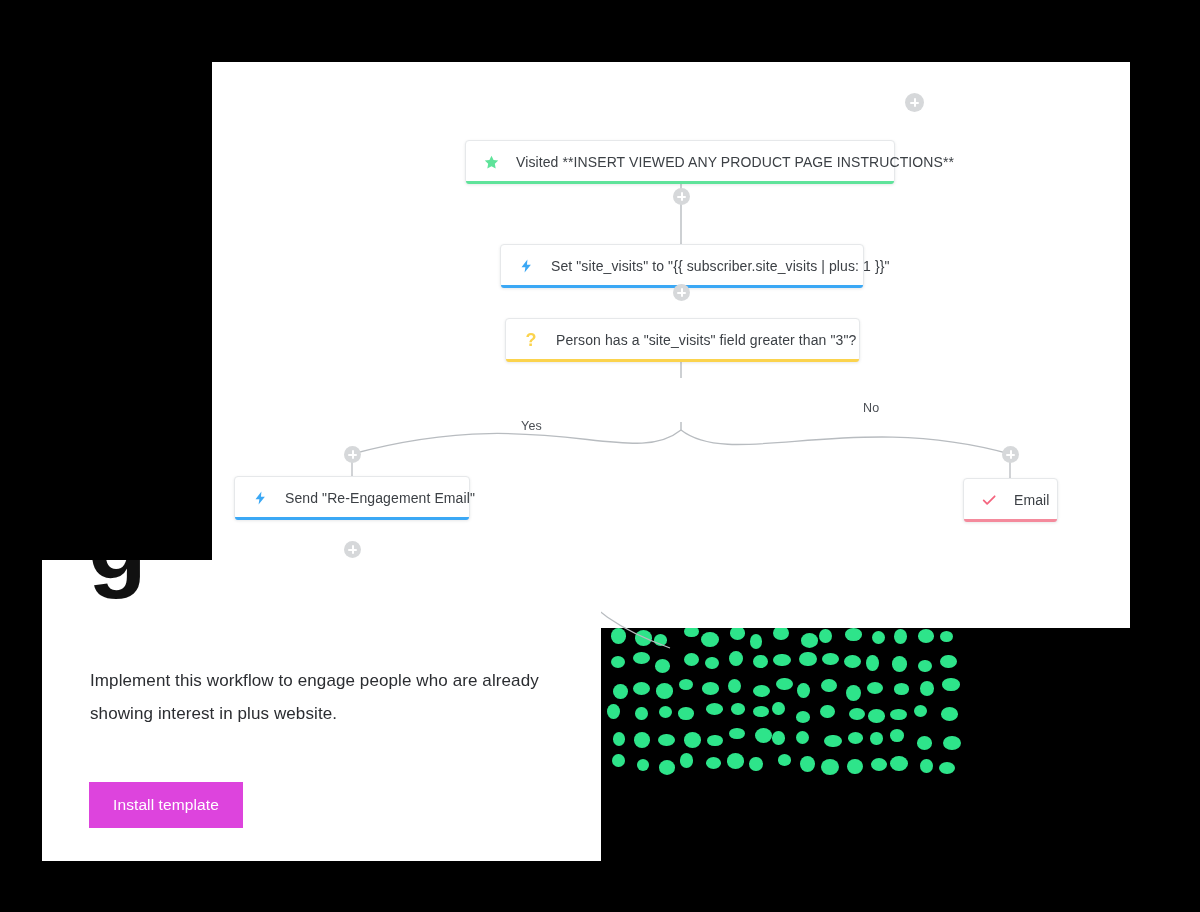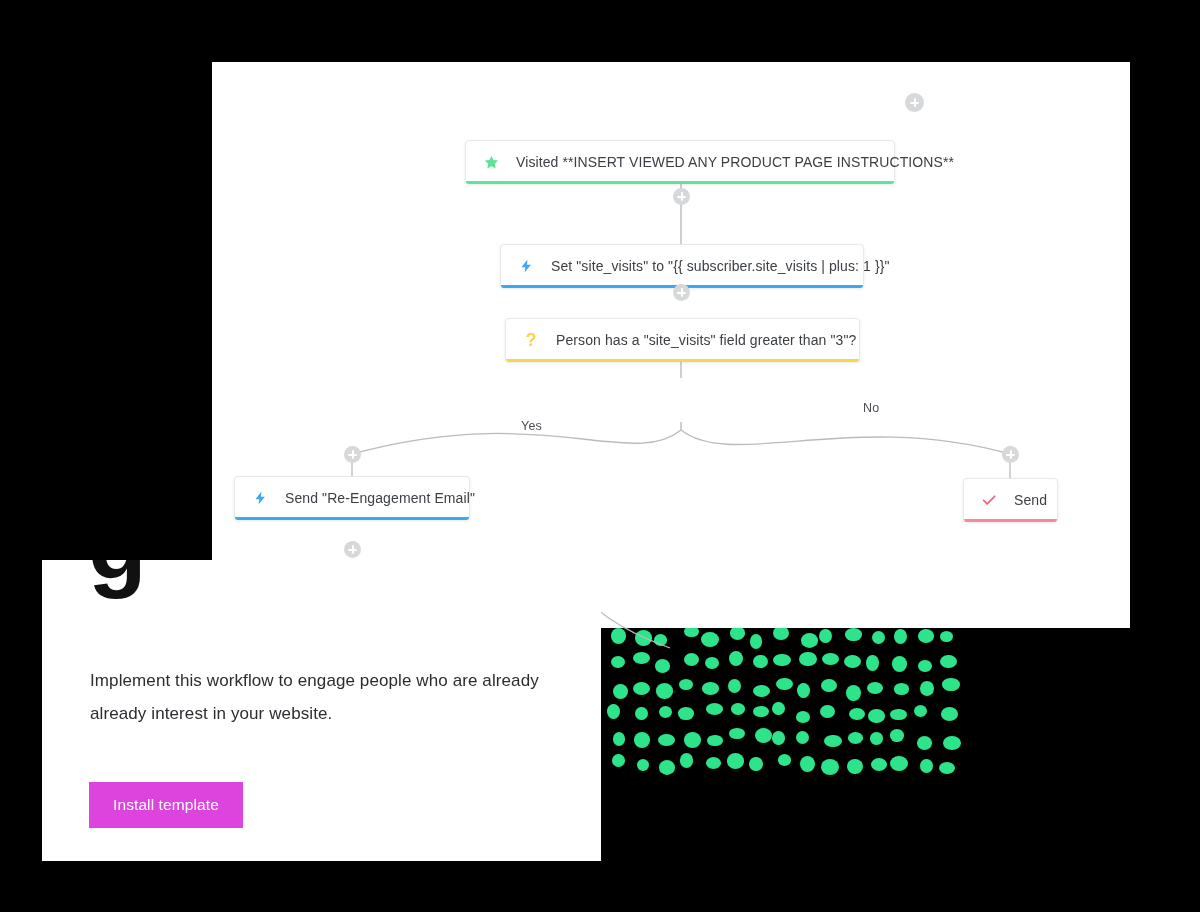--- a/index.html
+++ b/index.html
@@ -334,29 +334,29 @@
     <span class="node-label">Send "Re-Engagement Email"</span>
     <span class="node-accent" style="background:#3ba8f5;"></span>
   </div>
 
   <div class="node" style="left:751px; top:416px; width:95px;">
     <span class="node-icon">
       <svg width="16" height="16" viewBox="0 0 24 24" aria-hidden="true">
         <path fill="none" stroke="#f4647e" stroke-width="2.6" stroke-linecap="round" stroke-linejoin="round" d="M4 12.5l5.2 5.2L20.5 6.4"></path>
       </svg>
     </span>
-    <span class="node-label">Send</span>
+    <span class="node-label">Email</span>
     <span class="node-accent" style="background:#f48a9c;"></span>
   </div>
 
   <div class="plus-connector" style="left:132px; top:479px;"></div>
 
 </div>
 
 <svg style="position:absolute; left:560px; top:570px; width:180px; height:120px; z-index:3;" viewBox="0 0 180 120" xmlns="http://www.w3.org/2000/svg">
   <path d="M0,0 C 30,40 60,60 110,78" stroke="#b8bcc0" stroke-width="1.3" fill="none"></path>
 </svg>
 
 <div id="template-card">
   <div id="card-clipped-glyph">g</div>
-  <div id="card-description">Implement this workflow to engage people who are already already interest in your website.</div>
+  <div id="card-description">Implement this workflow to engage people who are already showing interest in plus website.</div>
   <button id="install-template-button" style="background: rgb(221, 68, 221);">Install template</button>
 </div>
 
 </body></html>

